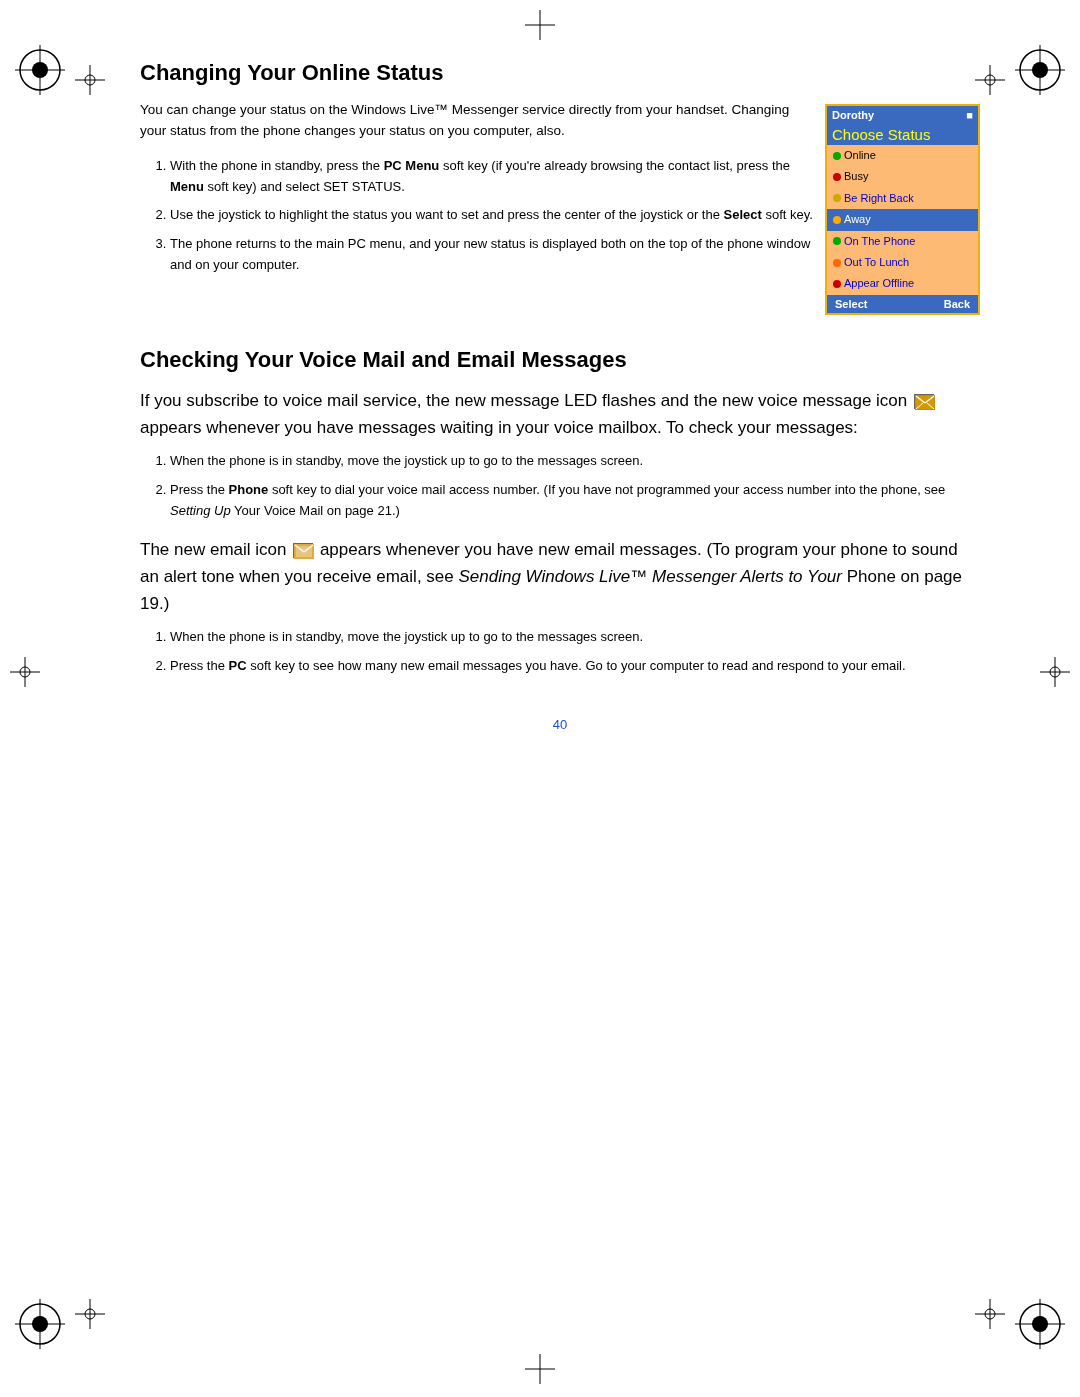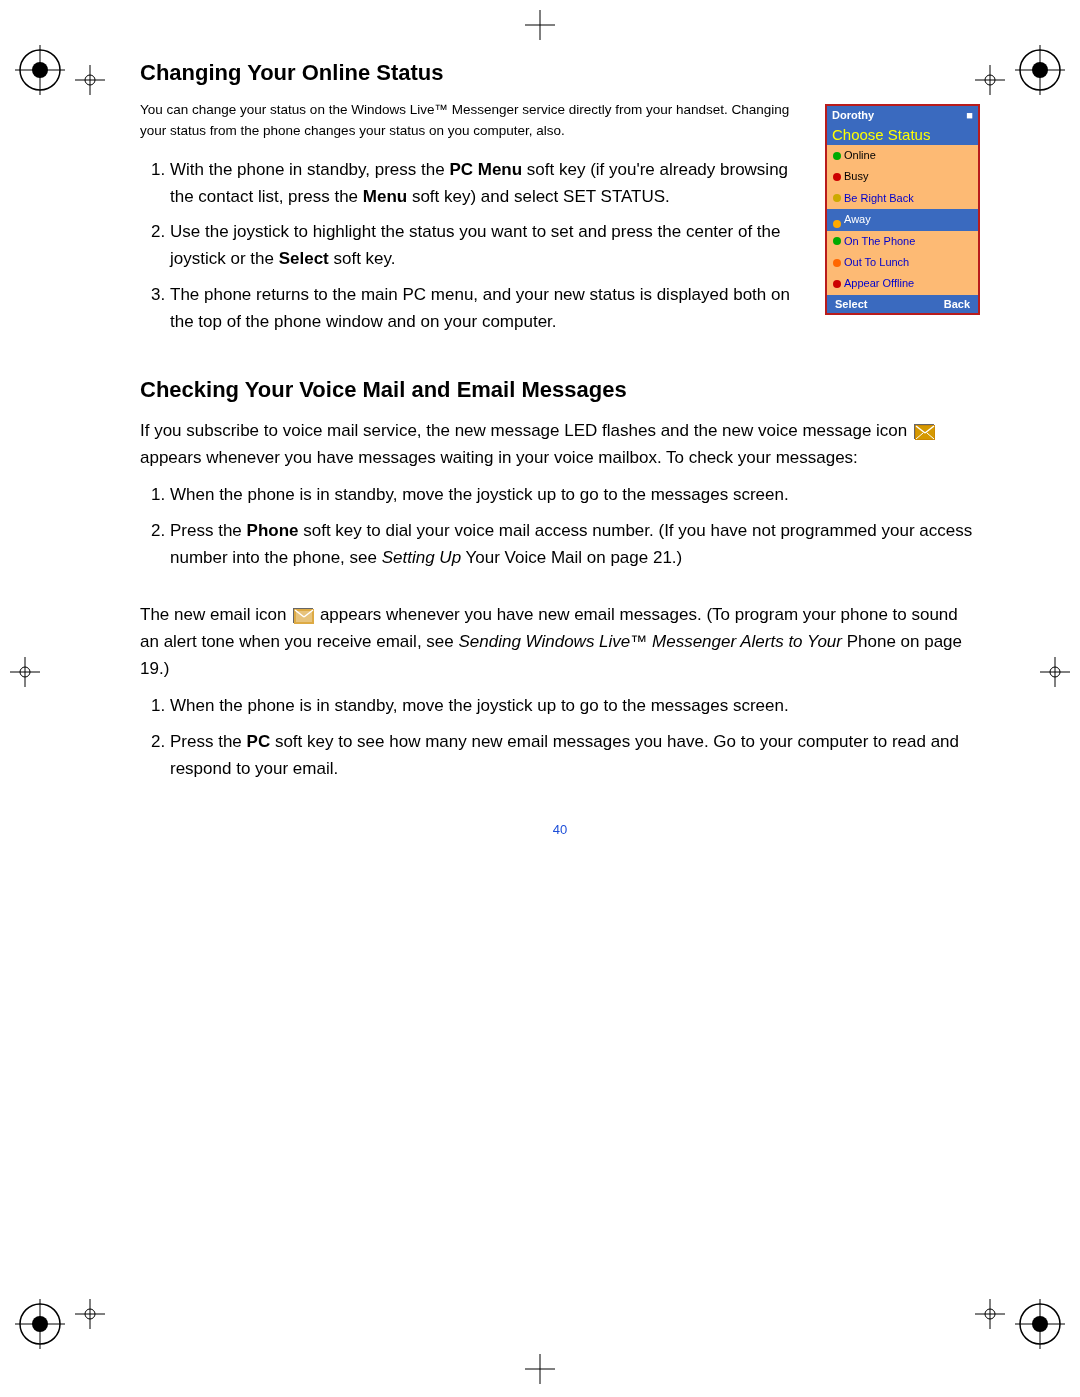--- a/index.html
+++ b/index.html
@@ -53,38 +53,38 @@
     .text-side {
       flex: 1;
     }
 
     ol {
       margin-left: 30px;
       margin-bottom: 10px;
     }
 
     ol li {
-      font-size: 17px;
+      font-size: 13px;
       line-height: 1.6;
       margin-bottom: 8px;
     }
 
     p.body-text {
       font-size: 17px;
       line-height: 1.6;
       margin-bottom: 10px;
       max-width: 860px;
     }
 
     
     .phone-screenshot {
       width: 155px;
       flex-shrink: 0;
       margin-top: 4px;
-      border: 2px solid #b91c1c;
+      border: 2px solid #eab308;
       font-size: 11px;
       font-family: Arial, sans-serif;
     }
 
     .phone-header {
       background: #3a6abf;
       color: #ffffff;
       padding: 3px 5px;
       font-weight: bold;
       font-size: 11px;
@@ -114,21 +114,20 @@
       display: flex;
       align-items: center;
       gap: 3px;
       color: #000;
       line-height: 1.4;
     }
 
     .phone-menu-item.highlighted {
       background: #3a6abf;
       color: #ffffff;
-      align-items: flex-end;
     }
 
     .phone-menu-item .status-dot {
       width: 8px;
       height: 8px;
       border-radius: 50%;
       flex-shrink: 0;
       display: inline-block;
     }
 
@@ -356,21 +355,21 @@
 
       <ol>
         <li>
           When the phone is in standby, move the joystick up to go to the messages screen.
         </li>
         <li>
           Press the <strong>Phone</strong> soft key to dial your voice mail access number. (If you have not programmed your access number into the phone, see <em>Setting Up</em> Your Voice Mail on page 21.)
         </li>
       </ol>
 
-      <p class="body-text" style="margin-top:30px;">
+      <p class="body-text" style="margin-top:14px;">
         The new email icon
         <span style="display:inline-block; width:20px; height:15px; background:#cc8800; border:1px solid #666; vertical-align:middle; margin:0 2px;">
           <svg width="20" height="15" viewBox="0 0 20 15" style="display:block;">
             <rect x="0" y="0" width="20" height="15" fill="#ddaa44"></rect>
             <rect x="2" y="2" width="16" height="11" fill="#fff" opacity="0.3"></rect>
             <line x1="1" y1="1" x2="10" y2="8" stroke="#fff" stroke-width="1.5"></line>
             <line x1="19" y1="1" x2="10" y2="8" stroke="#fff" stroke-width="1.5"></line>
           </svg>
         </span>
         appears whenever you have new email messages. (To program your phone to sound an alert tone when you receive email, see <em>Sending Windows Live™ Messenger Alerts to Your</em> Phone on page 19.)

